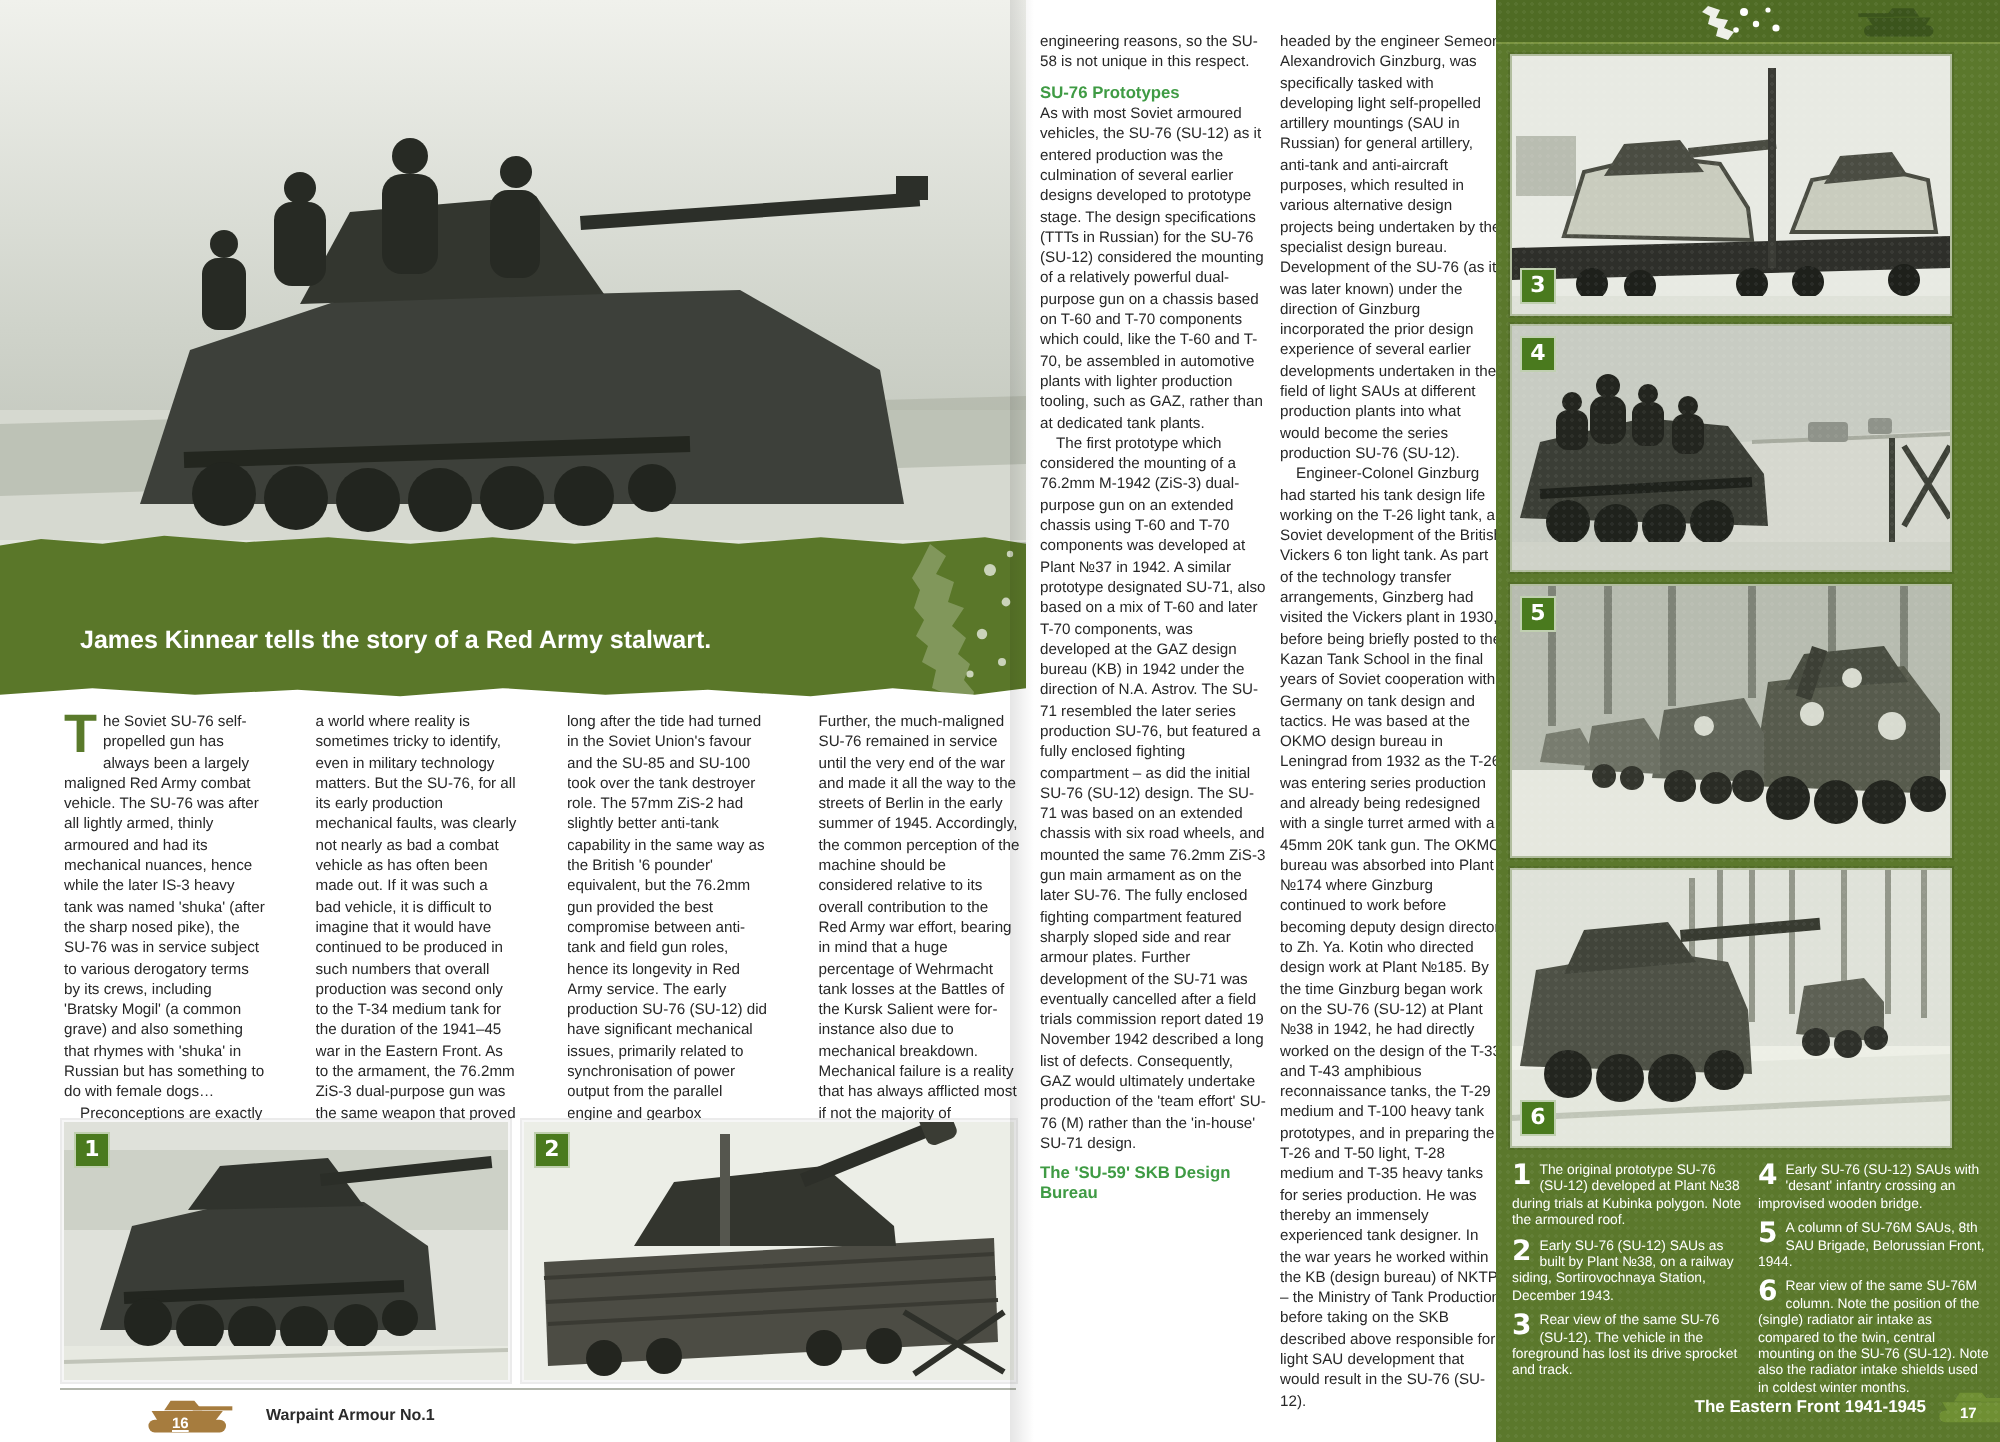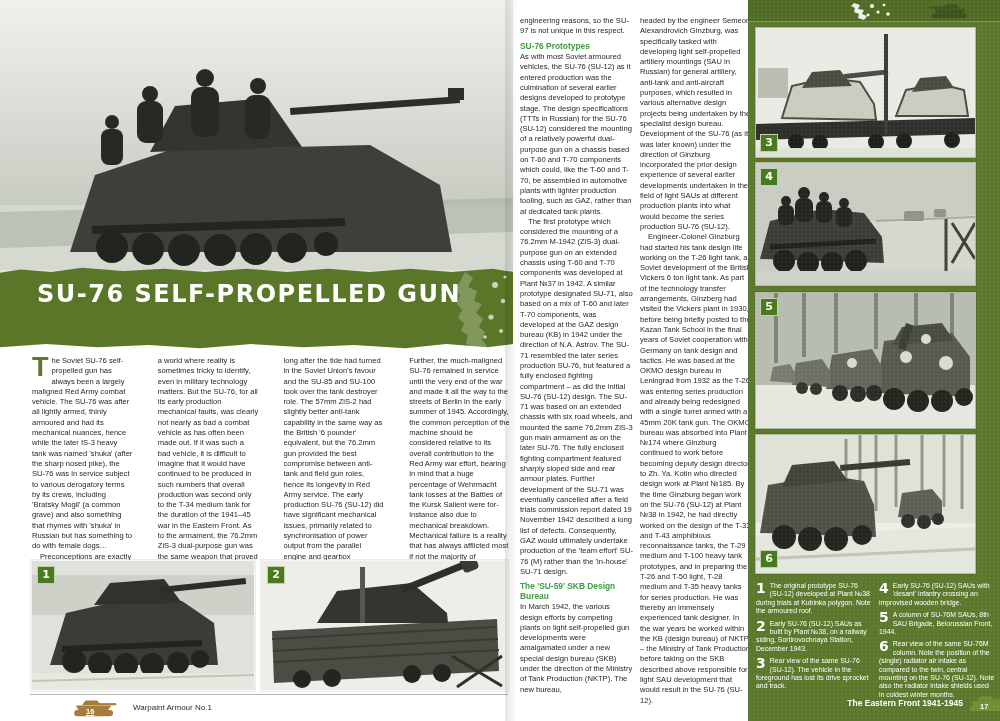--- a/index.html
+++ b/index.html
@@ -21,21 +21,21 @@
   .col{width:107px;font-size:7.6px;line-height:10.3px;text-align:left;overflow:hidden;}
   .col p{margin:0;}
   .col p.ind{text-indent:8px;}
   .midcol{top:16px;width:113px;height:700px;font-size:7.6px;line-height:10.3px;overflow:hidden;}
   .midcol p{margin:0;}
   .midcol p.ind{text-indent:8px;}
   .midcol h3{margin:5px 0 1px 0;font-size:8.4px;line-height:9.5px;color:#3f9b44;}
   .dropcap{float:left;font-size:27px;line-height:21px;font-weight:bold;color:#5a7a2b;margin:1px 3px 0 0;}
   
   .foot-rule{left:30px;top:694px;width:478px;height:1px;background:#b2b6ab;}
-  .foot-pub{left:133px;top:703px;font-size:8px;font-weight:normal;color:#2b2b2b;}
+  .foot-pub{left:133px;top:703px;font-size:8px;font-weight:bold;color:#2b2b2b;}
   .tank-icon{position:absolute;}
   .tank-icon svg{display:block;width:100%;height:100%;}
   .tank-num{position:absolute;font-size:7.5px;font-weight:bold;color:#fff;}
   
   .sidebar{left:748px;top:0;width:252px;height:721px;background:#5b782c;}
   .sidebar::after{content:"";position:absolute;inset:0;pointer-events:none;
     background-image:radial-gradient(rgba(255,255,255,.05) 1px,transparent 1px);background-size:4px 4px;}
   .side-band{left:0;top:0;width:252px;height:21px;background:#4f6b24;border-bottom:1px solid #7a9440;}
   .badge{position:absolute;width:16px;height:16px;background:#4a7a1e;border:1px solid rgba(255,255,255,.65);
     color:#fff;font-family:"DejaVu Sans",sans-serif;font-weight:bold;font-size:11px;line-height:16px;text-align:center;z-index:3;}
@@ -109,21 +109,21 @@
     <g fill="#ffffff" opacity=".8">
       <path d="M10 5 l8 6 -5 9 9 4 -3 10 8 3 -6 9 7 6 -4 8 6 5 -3 8 5 6 -2 8 -8 2 -4 -9 -7 -3 2 -9 -7 -4 3 -8 -6 -5 4 -8 -5 -6 3 -9 -4 -6 4 -7 z" opacity=".35"></path>
       <circle cx="40" cy="18" r="3"></circle>
         <circle cx="48" cy="34" r="2.2"></circle>
         <circle cx="36" cy="50" r="2.6"></circle>
       <circle cx="46" cy="64" r="2"></circle>
         <circle cx="30" cy="70" r="1.8"></circle>
         <circle cx="50" cy="10" r="1.6"></circle>
     </g>
   </svg>
-  <div class="abs main-title">SU-76 SELF-PROPELLED GUN</div>
+  <div class="abs sub-title">James Kinnear tells the story of a Red Army stalwart.</div>
 
   <div class="abs cols">
     <div class="col">
       <p><span class="dropcap">T</span><span>he Soviet SU-76 self-propelled gun has always been a largely maligned Red Army combat vehicle. The SU-76 was after all lightly armed, thinly armoured and had its mechanical nuances, hence while the later IS-3 heavy tank was named 'shuka' (after the sharp nosed pike), the SU-76 was in service subject to various derogatory terms by its crews, including 'Bratsky Mogil' (a common grave) and also something that rhymes with 'shuka' in Russian but has something to do with female dogs…</span></p>
       <p class="ind">Preconceptions are exactly that, and we today live in</p>
     </div>
     <div class="col">
       <p>a world where reality is sometimes tricky to identify, even in military technology matters. But the SU-76, for all its early production mechanical faults, was clearly not nearly as bad a combat vehicle as has often been made out. If it was such a bad vehicle, it is difficult to imagine that it would have continued to be produced in such numbers that overall production was second only to the T-34 medium tank for the duration of the 1941–45 war in the Eastern Front. As to the armament, the 76.2mm ZiS-3 dual-purpose gun was the same weapon that proved an effective tank killer until</p>
     </div>
     <div class="col">
@@ -180,26 +180,25 @@
     <svg viewBox="0 0 60 24">
         <use href="#tanksym"></use>
       </svg>
   </div>
   <div class="tank-num" style="left:86px;top:707px;text-decoration:underline;">16</div>
   <div class="abs foot-pub">Warpaint Armour No.1</div>
 
   <div class="abs gutter"></div>
 
   <div class="abs midcol" style="left:520px;">
-    <p>engineering reasons, so the SU-97 is not unique in this respect.</p>
+    <p>engineering reasons, so the SU-58 is not unique in this respect.</p>
     <h3>SU-76 Prototypes</h3>
     <p>As with most Soviet armoured vehicles, the SU-76 (SU-12) as it entered production was the culmination of several earlier designs developed to prototype stage. The design specifications (TTTs in Russian) for the SU-76 (SU-12) considered the mounting of a relatively powerful dual-purpose gun on a chassis based on T-60 and T-70 components which could, like the T-60 and T-70, be assembled in automotive plants with lighter production tooling, such as GAZ, rather than at dedicated tank plants.</p>
     <p class="ind">The first prototype which considered the mounting of a 76.2mm M-1942 (ZiS-3) dual-purpose gun on an extended chassis using T-60 and T-70 components was developed at Plant №37 in 1942. A similar prototype designated SU-71, also based on a mix of T-60 and later T-70 components, was developed at the GAZ design bureau (KB) in 1942 under the direction of N.A. Astrov. The SU-71 resembled the later series production SU-76, but featured a fully enclosed fighting compartment – as did the initial SU-76 (SU-12) design. The SU-71 was based on an extended chassis with six road wheels, and mounted the same 76.2mm ZiS-3 gun main armament as on the later SU-76. The fully enclosed fighting compartment featured sharply sloped side and rear armour plates. Further development of the SU-71 was eventually cancelled after a field trials commission report dated 19 November 1942 described a long list of defects. Consequently, GAZ would ultimately undertake production of the 'team effort' SU-76 (M) rather than the 'in-house' SU-71 design.</p>
     <h3>The 'SU-59' SKB Design Bureau</h3>
-    <p>In March 1942, the various design efforts by competing plants on light self-propelled gun developments were amalgamated under a new special design bureau (SKB) under the direction of the Ministry of Tank Production (NKTP). The new bureau,</p>
   </div>
   <div class="abs midcol" style="left:640px;width:111px;">
     <p>headed by the engineer Semeon Alexandrovich Ginzburg, was specifically tasked with developing light self-propelled artillery mountings (SAU in Russian) for general artillery, anti-tank and anti-aircraft purposes, which resulted in various alternative design projects being undertaken by the specialist design bureau. Development of the SU-76 (as it was later known) under the direction of Ginzburg incorporated the prior design experience of several earlier developments undertaken in the field of light SAUs at different production plants into what would become the series production SU-76 (SU-12).</p>
     <p class="ind">Engineer-Colonel Ginzburg had started his tank design life working on the T-26 light tank, a Soviet development of the British Vickers 6 ton light tank. As part of the technology transfer arrangements, Ginzberg had visited the Vickers plant in 1930, before being briefly posted to the Kazan Tank School in the final years of Soviet cooperation with Germany on tank design and tactics. He was based at the OKMO design bureau in Leningrad from 1932 as the T-26 was entering series production and already being redesigned with a single turret armed with a 45mm 20K tank gun. The OKMO bureau was absorbed into Plant №174 where Ginzburg continued to work before becoming deputy design director to Zh. Ya. Kotin who directed design work at Plant №185. By the time Ginzburg began work on the SU-76 (SU-12) at Plant №38 in 1942, he had directly worked on the design of the T-33 and T-43 amphibious reconnaissance tanks, the T-29 medium and T-100 heavy tank prototypes, and in preparing the T-26 and T-50 light, T-28 medium and T-35 heavy tanks for series production. He was thereby an immensely experienced tank designer. In the war years he worked within the KB (design bureau) of NKTP – the Ministry of Tank Production before taking on the SKB described above responsible for light SAU development that would result in the SU-76 (SU-12).</p>
   </div>
 
   <div class="abs sidebar">
     <div class="abs side-band"></div>
     <svg class="abs" style="left:100px;top:0;width:50px;height:21px;" viewBox="0 0 50 21">
       <g fill="#ffffff">

